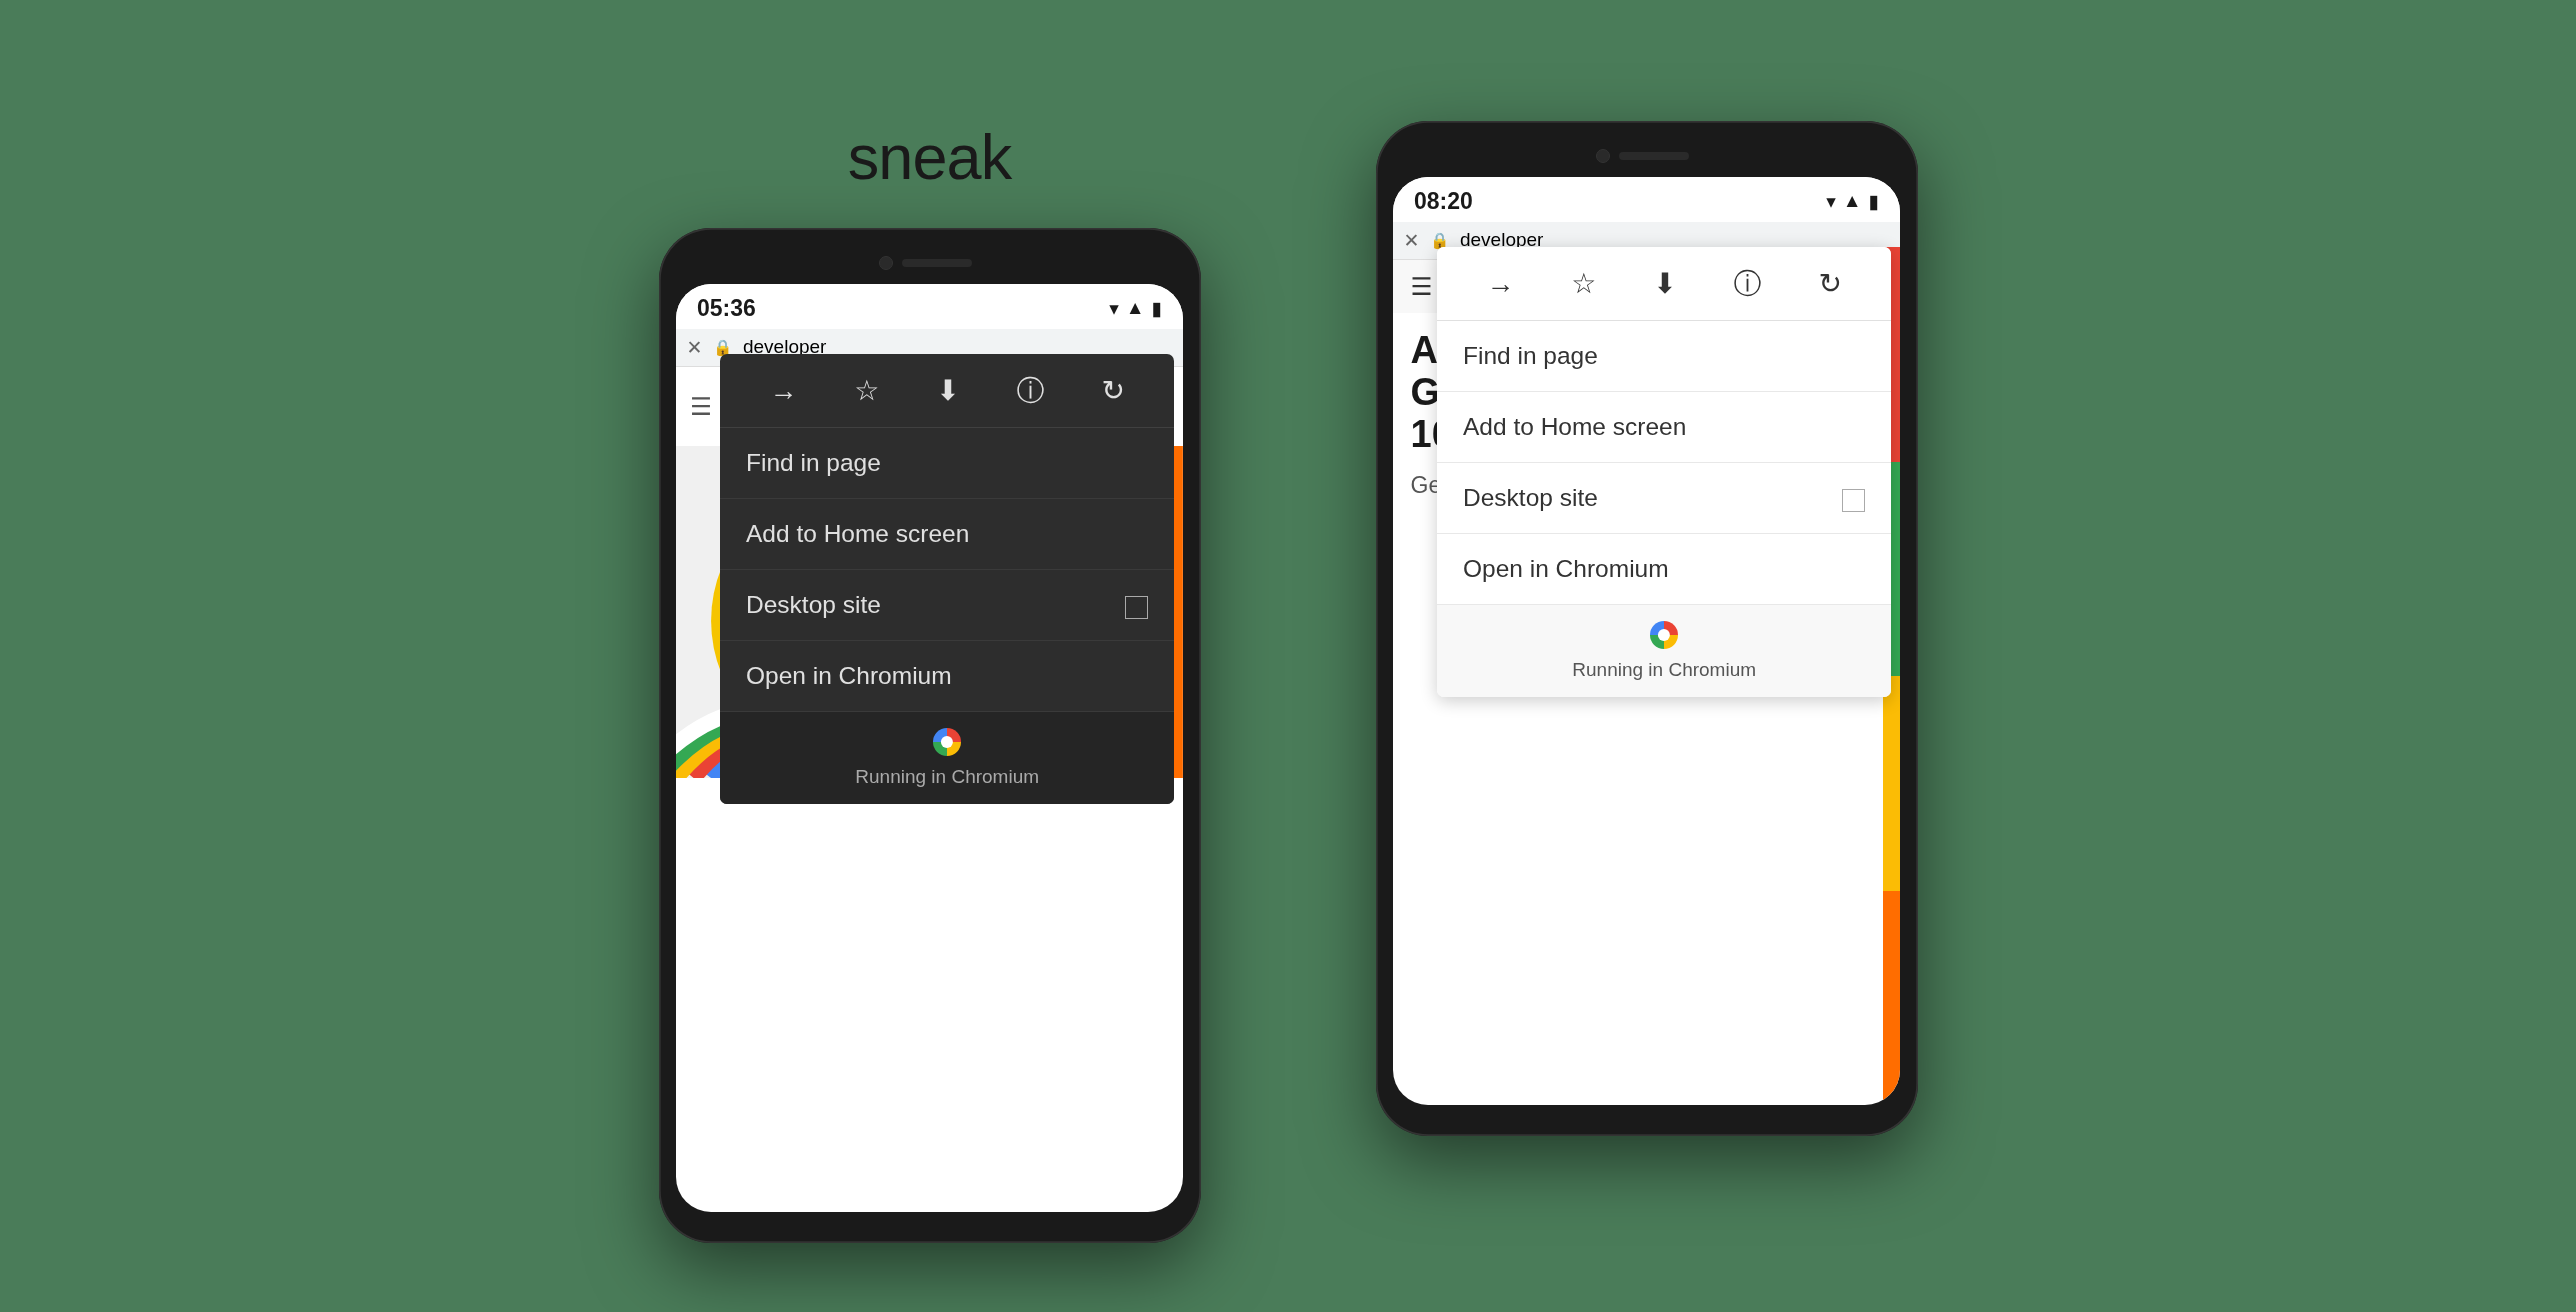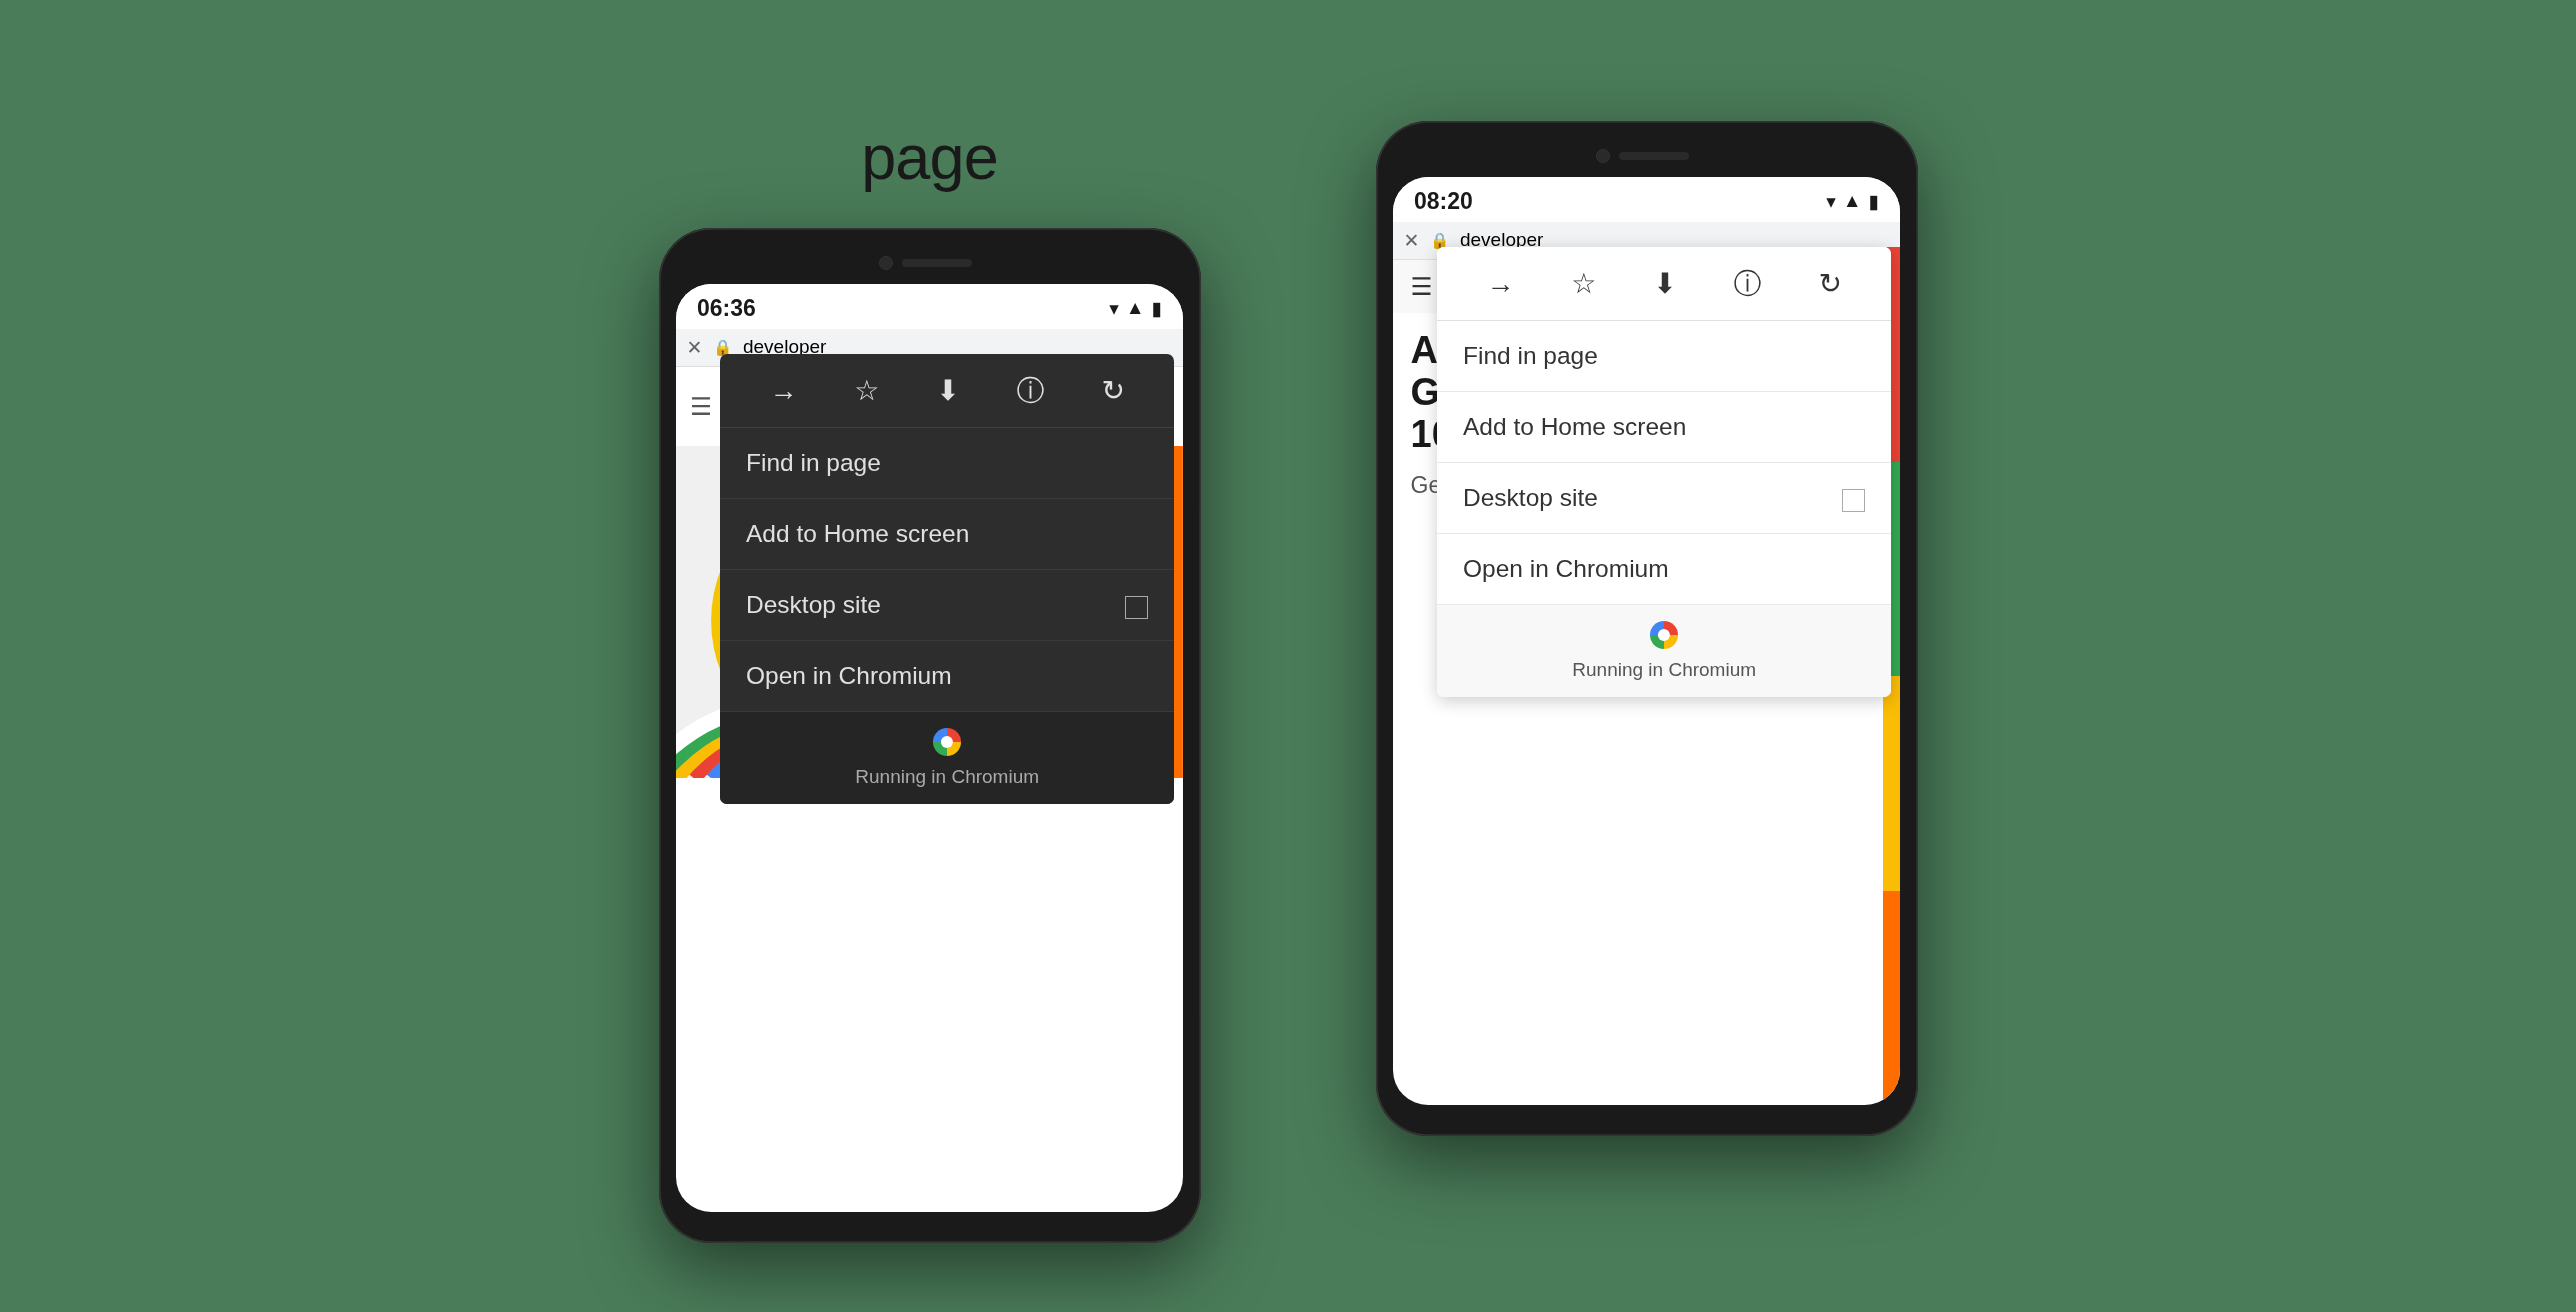--- a/index.html
+++ b/index.html
@@ -327,31 +327,31 @@
       background: white;
       border-radius: 50%;
     }
   </style>
 </head>
 <body>
 
 <div class="container">
 
   <div class="section">
-    <span class="section-label">page</span>
+    <span class="section-label">sneak</span>
 
     <div class="phone">
       <div class="phone-notch-area">
         <div class="phone-camera"></div>
         <div class="phone-speaker"></div>
       </div>
       <div class="phone-screen">
 
         <div class="status-bar">
-          <span class="status-time">06:36</span>
+          <span class="status-time">05:36</span>
           <div class="status-icons">
             <span class="wifi-icon">▾</span>
             <span class="signal-icon">▲</span>
             <span class="battery-icon">▮</span>
           </div>
         </div>
 
         <div class="browser-chrome">
           <span class="browser-close-btn">✕</span>
           <span class="browser-lock">🔒</span>

